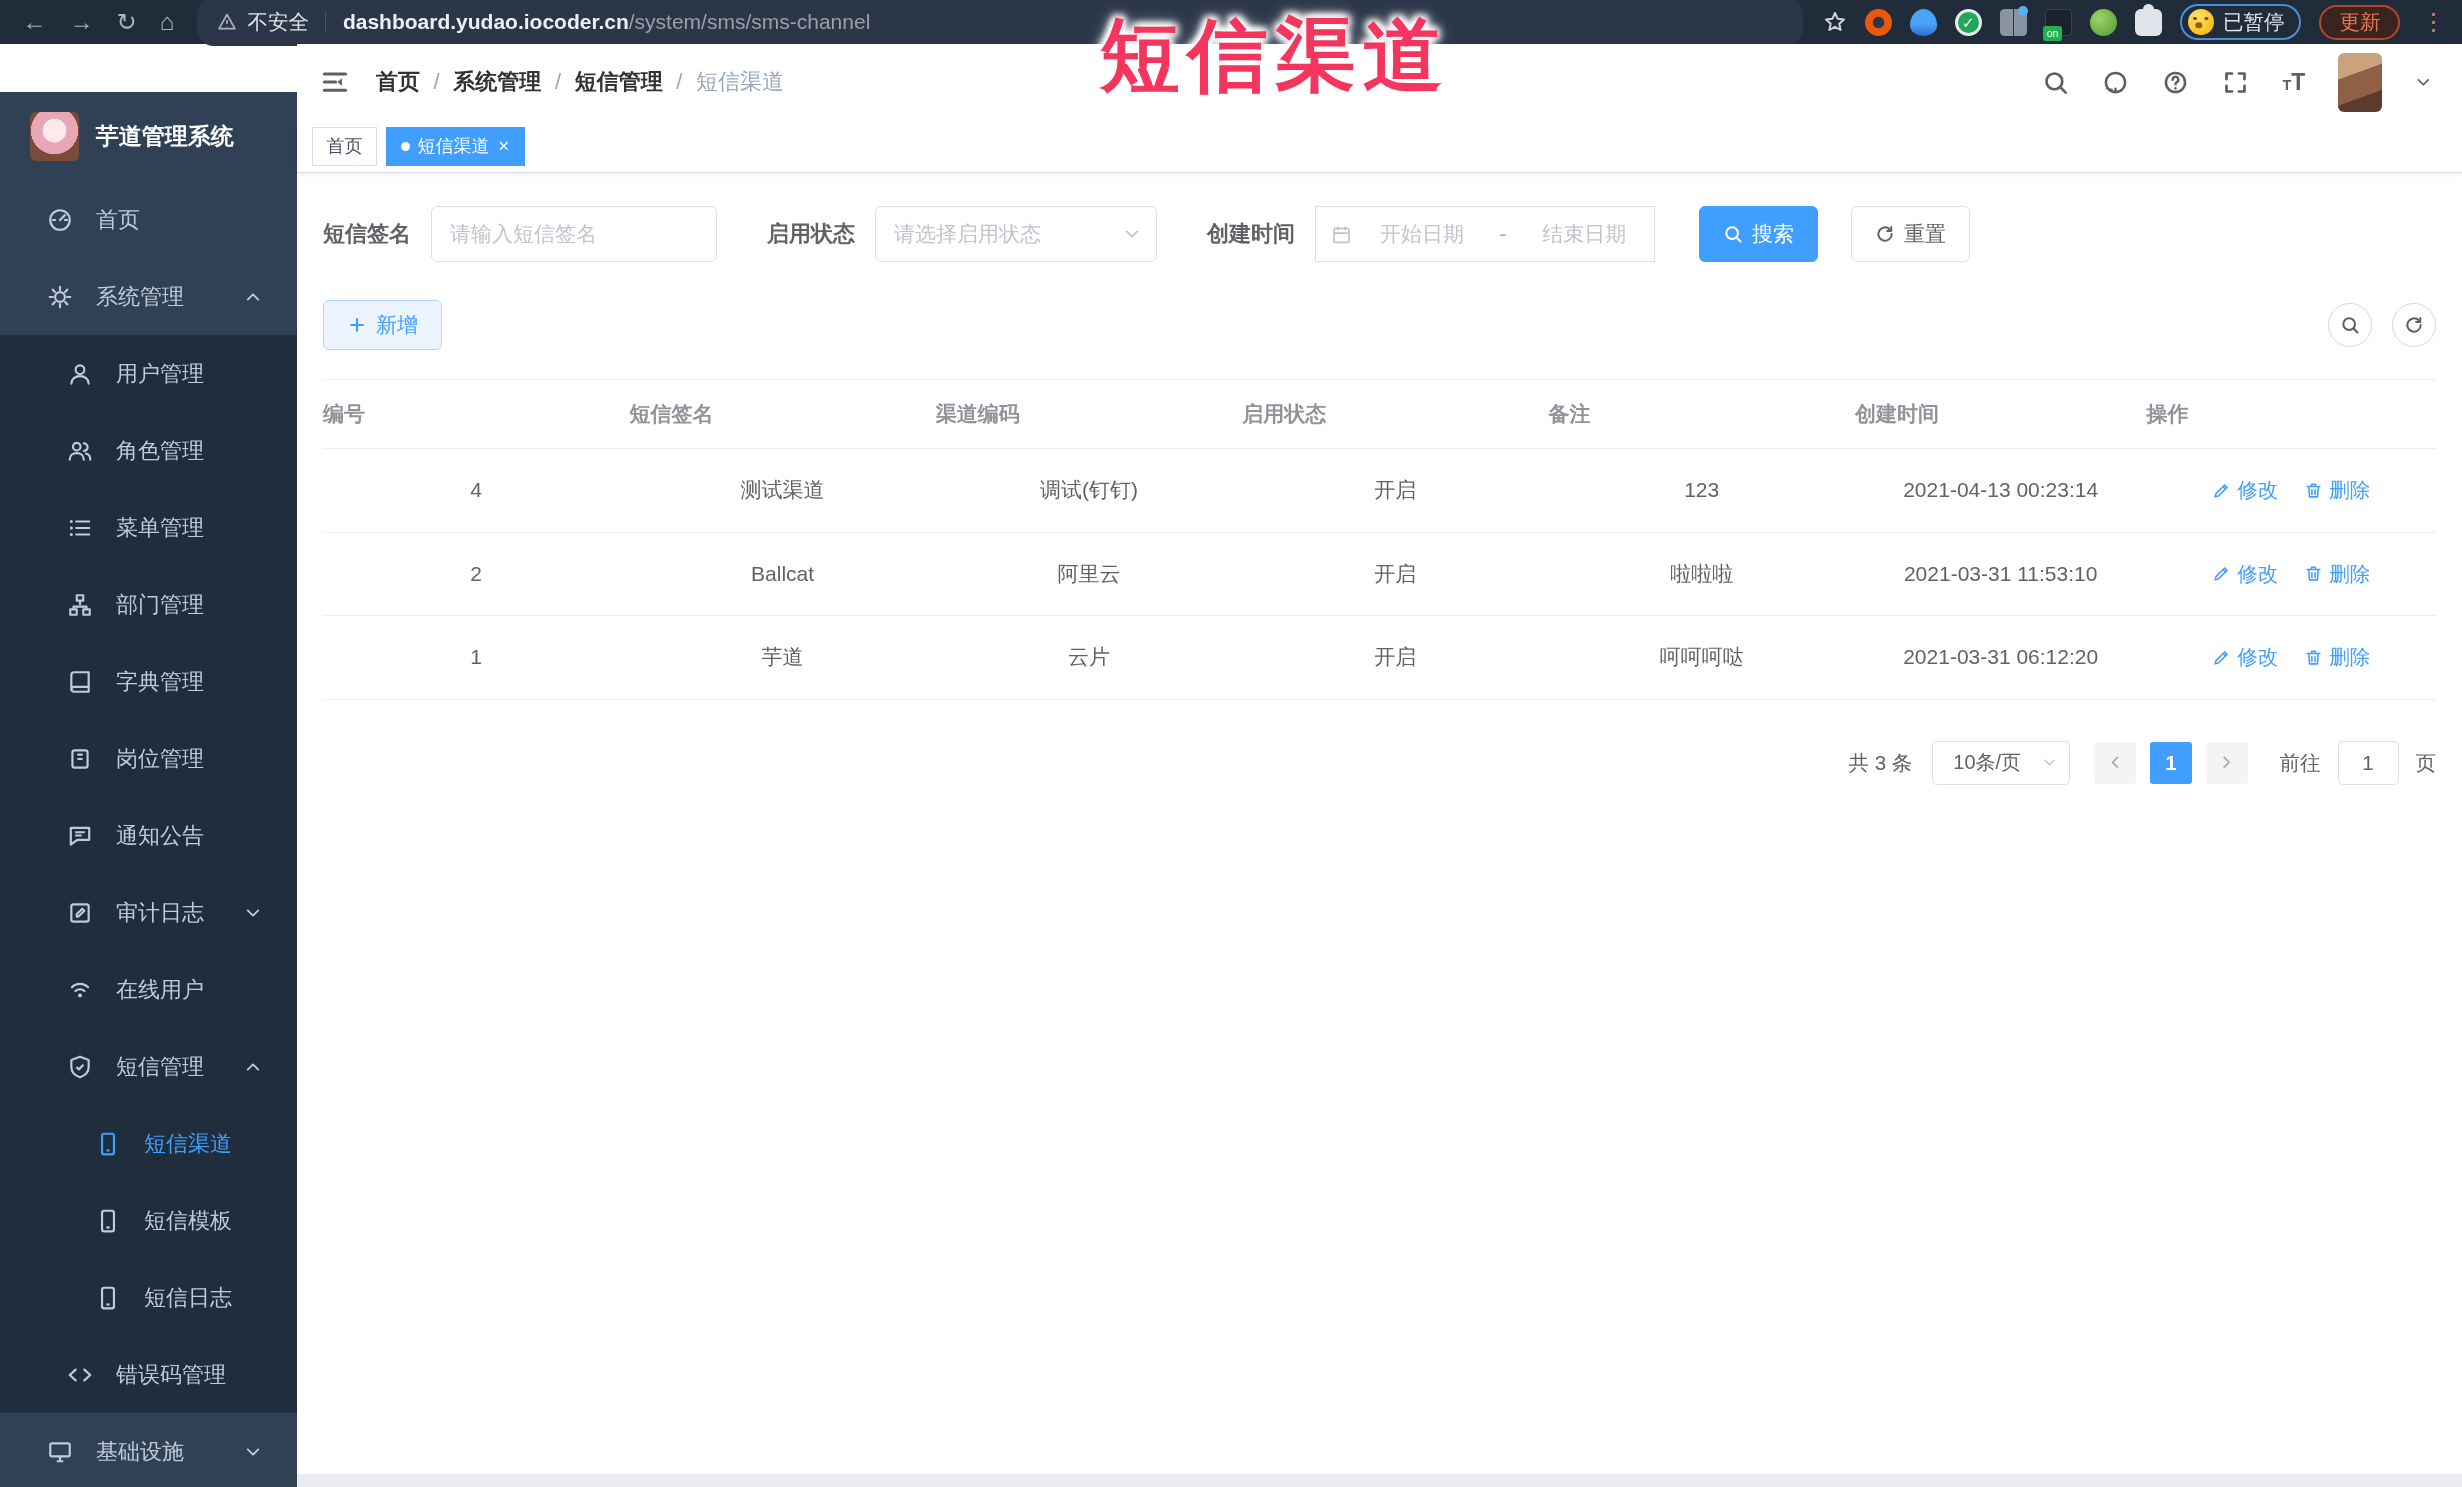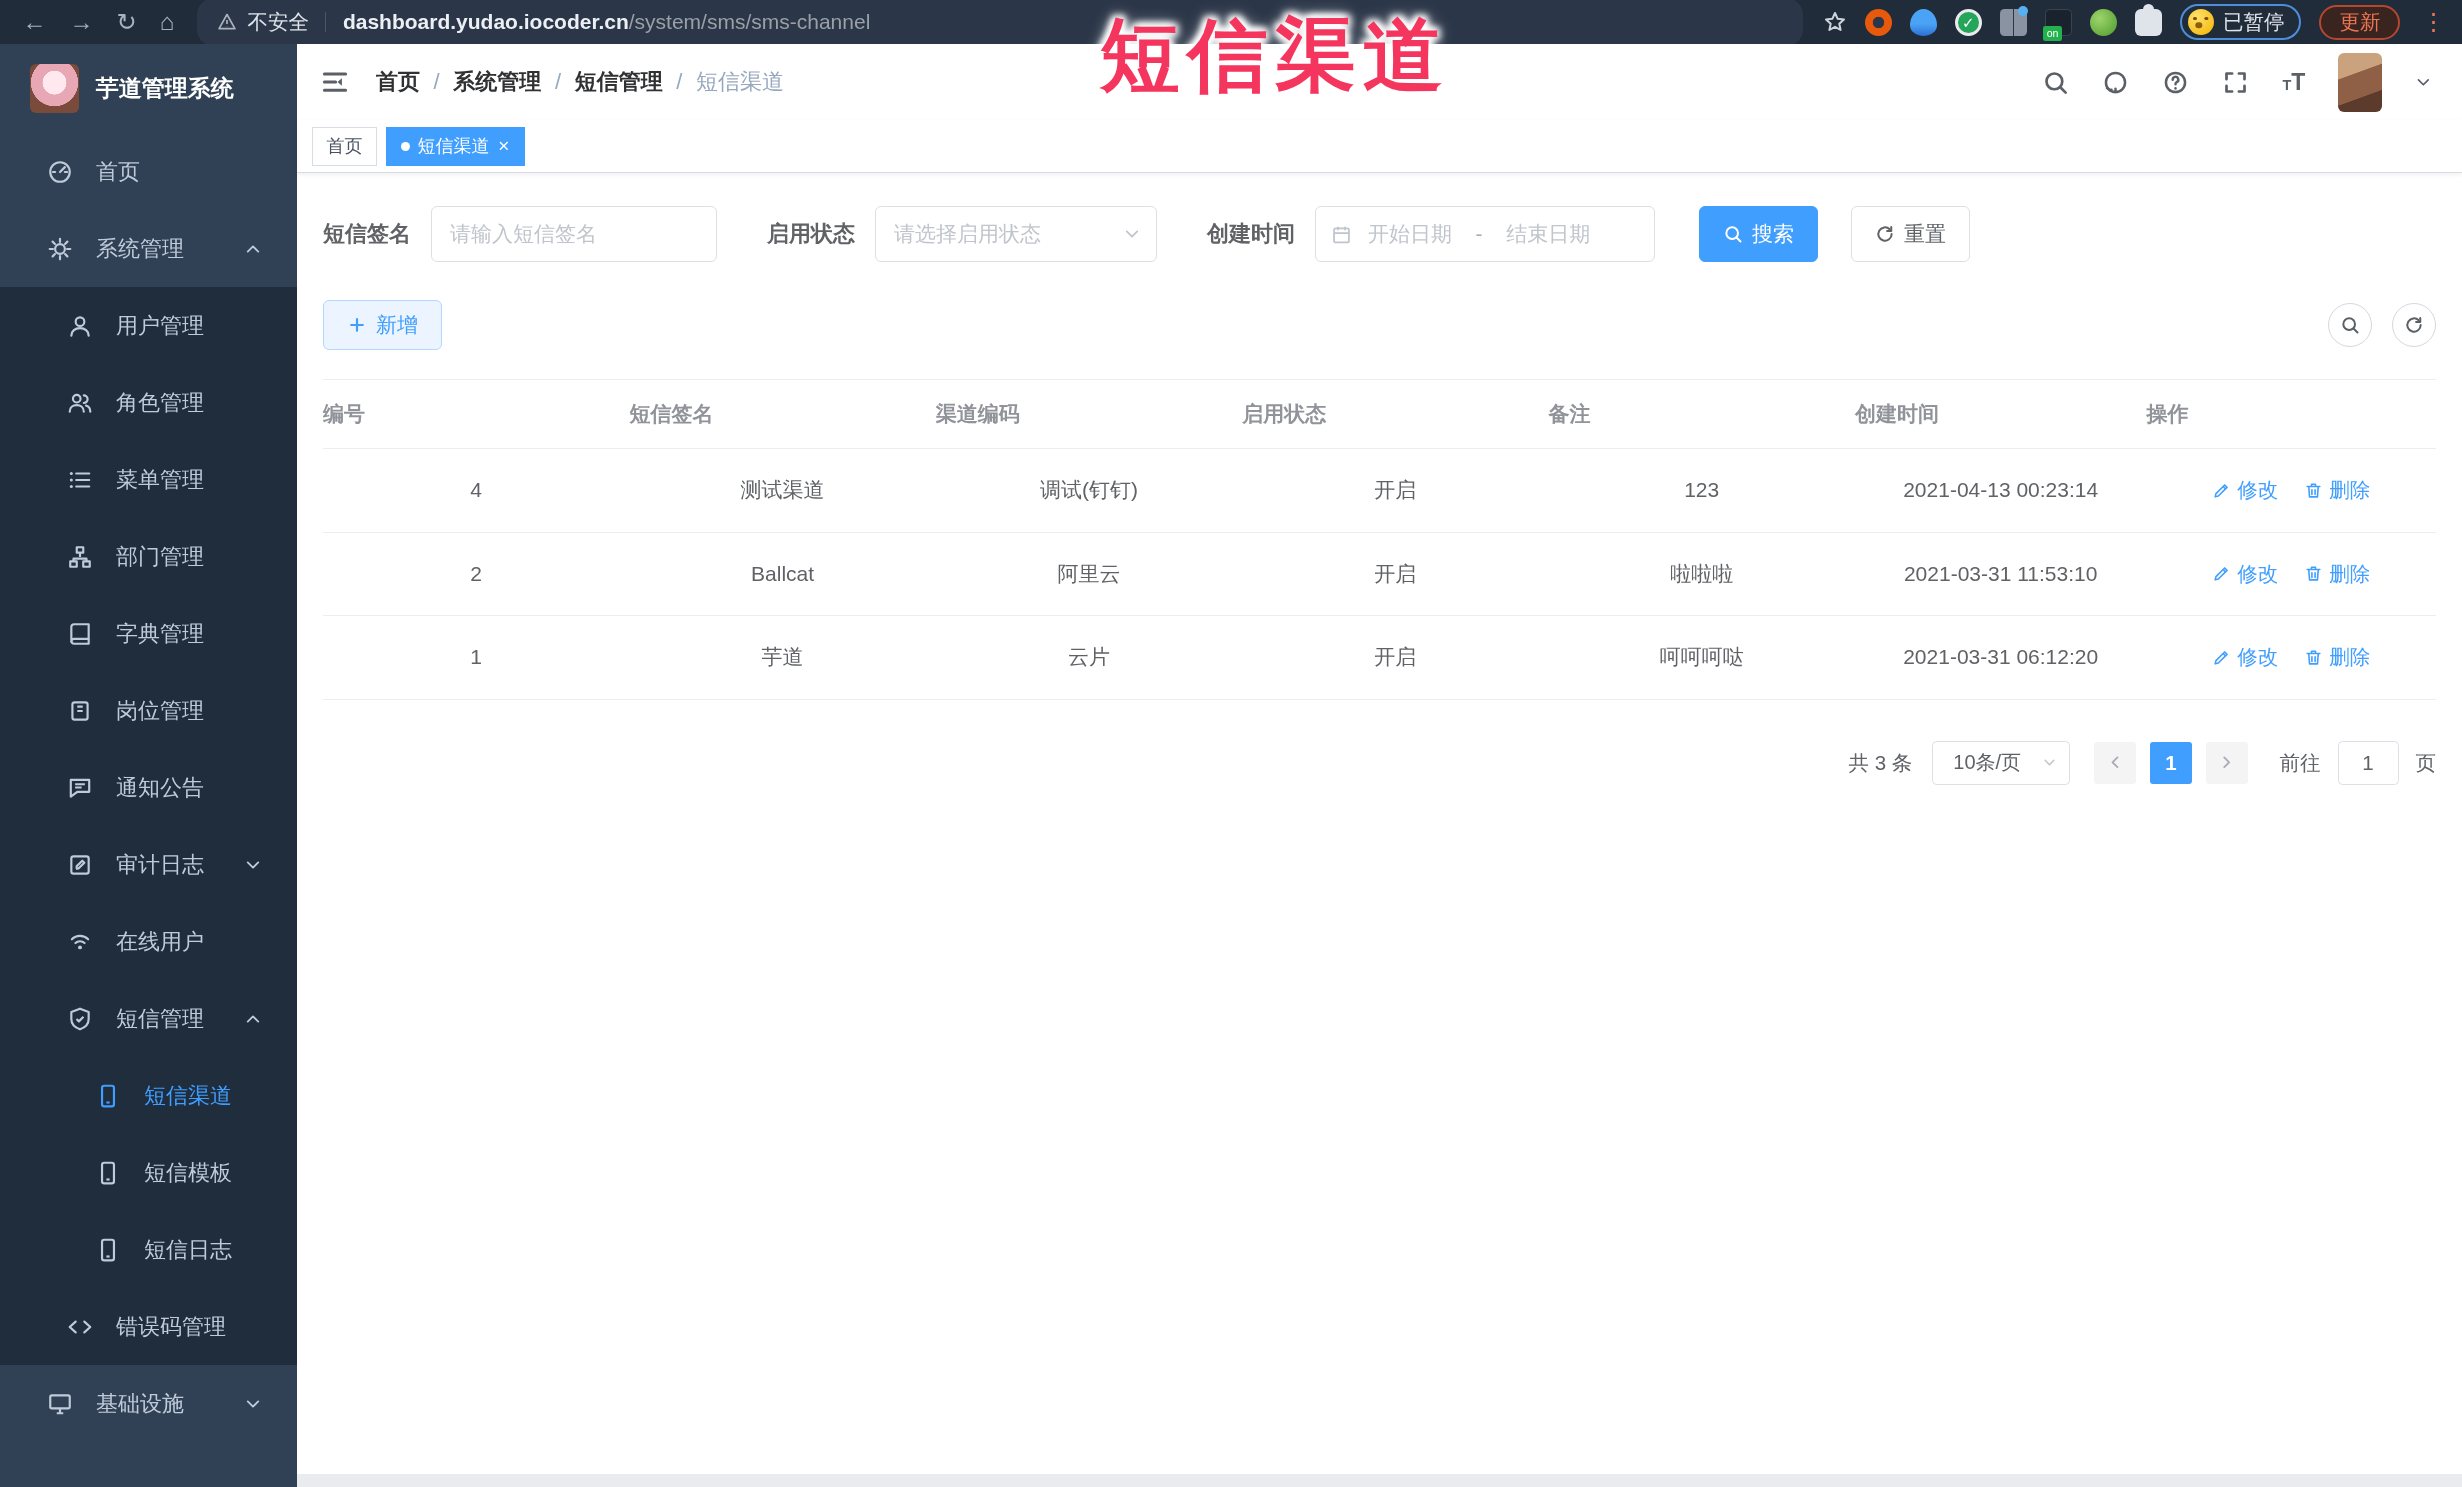--- a/index.html
+++ b/index.html
@@ -43,21 +43,21 @@
     height:36px;padding:0 15px 0 6px;color:#dfe3ea;font-size:20.5px;}
   .emoji-face{width:26px;height:26px;border-radius:50%;background:radial-gradient(circle at 35% 30%,#ffe06b,#f4b400);position:relative;}
   .emoji-face::after{content:"";position:absolute;left:5.3px;top:7.6px;width:3.8px;height:3.8px;border-radius:50%;
     background:#7a4b00;box-shadow:11.4px 0 0 #7a4b00, 3.8px 6.8px 0 1.5px rgba(122,75,0,.85);}
   .update-btn{display:flex;align-items:center;height:35px;border:2.3px solid #b4472e;border-radius:18px;
     background:#3a2420;color:#ee7753;font-size:20.5px;padding:0 18px;cursor:pointer;}
   .kebab{color:#ee7753;font-size:24px;letter-spacing:0;cursor:pointer;padding:0 3px;}
 
   
   .app{flex:1;display:flex;min-height:0;}
-  .sidebar{width:297px;flex:0 0 auto;background:var(--submenu-bg);display:flex;flex-direction:column;overflow:hidden;}
+  .sidebar{width:297px;flex:0 0 auto;background:var(--submenu-bg);display:flex;flex-direction:column;overflow:hidden;margin-top:48px;}
   .logo-row{background:var(--sidebar-bg);height:89px;display:flex;align-items:center;gap:16.7px;padding-left:30px;flex:0 0 auto;}
   .logo-img{width:49px;height:49px;border-radius:6px;flex:0 0 auto;
     background:radial-gradient(circle at 50% 38%,#ffe9ee 0 30%,#e8a7b4 31% 60%,#7a4a3a 61%);}
   .logo-title{color:#fff;font-size:23px;font-weight:700;}
   .side-nav{flex:1;display:flex;flex-direction:column;}
   .side-item{height:77px;display:flex;align-items:center;color:#bfcbd9;font-size:22px;cursor:pointer;flex:0 0 auto;}
   .side-item .s-ic{width:26px;height:26px;margin-right:23px;flex:0 0 auto;}
   .side-item .chev{width:18px;height:18px;margin-left:auto;margin-right:35px;color:#bfcbd9;}
   .lvl1{background:var(--sidebar-bg);padding-left:47px;}
   .lvl2{background:var(--submenu-bg);padding-left:67px;}
@@ -95,22 +95,22 @@
   .content{flex:1;padding:0 26px;overflow:hidden;display:flex;flex-direction:column;}
   .filter-row{display:flex;align-items:center;margin-top:33px;flex:0 0 auto;}
   .f-label{font-size:22px;font-weight:700;color:#606266;margin-right:20px;white-space:nowrap;}
   .f-input{width:286px;height:56px;border:1.5px solid var(--border);border-radius:6px;font-size:21px;
     padding:0 18px;color:#606266;outline:none;font-family:inherit;}
   .f-input::placeholder{color:#c0c4cc;}
   .f-select{width:282px;height:56px;border:1.5px solid var(--border);border-radius:6px;display:flex;
     align-items:center;padding:0 15px 0 18px;color:#c0c4cc;font-size:21px;cursor:pointer;}
   .f-select .chev{margin-left:auto;width:18px;height:18px;color:#c0c4cc;}
   .gap-lg{margin-left:50px;}
-  .date-box{width:340px;height:56px;border:1.5px solid var(--border);border-radius:6px;display:flex;
-    align-items:center;padding:0 15px;gap:16px;color:#c0c4cc;font-size:21px;cursor:text;}
+  .date-box{width:340px;height:56px;border:1.5px solid var(--border);border-radius:0;display:flex;
+    align-items:center;padding:0 15px;gap:28px;color:#c0c4cc;font-size:21px;cursor:text;}
   .date-box .cal{width:21px;height:21px;color:#c0c4cc;flex:0 0 auto;}
   .date-box .dsep{color:#a8abb2;padding:0 7.6px;}
   .btn{display:inline-flex;align-items:center;justify-content:center;gap:9px;height:56px;border-radius:6px;
     font-size:21px;cursor:pointer;border:1.5px solid transparent;padding:0 23px;white-space:nowrap;font-family:inherit;}
   .btn .b-ic{width:20px;height:20px;}
   .btn-primary{background:var(--primary);border-color:var(--primary);color:#fff;margin-left:44px;}
   .btn-plainwhite{background:#fff;border-color:var(--border);color:#606266;margin-left:33px;}
   .toolbar-row{display:flex;align-items:center;margin-top:38px;flex:0 0 auto;}
   .btn-add{height:50px;background:#ecf5ff;border-color:#b3d8ff;color:var(--primary);padding:0 23px;}
   .circle-btn{width:44px;height:44px;border-radius:50%;border:1.5px solid #d5d8de;display:flex;align-items:center;

